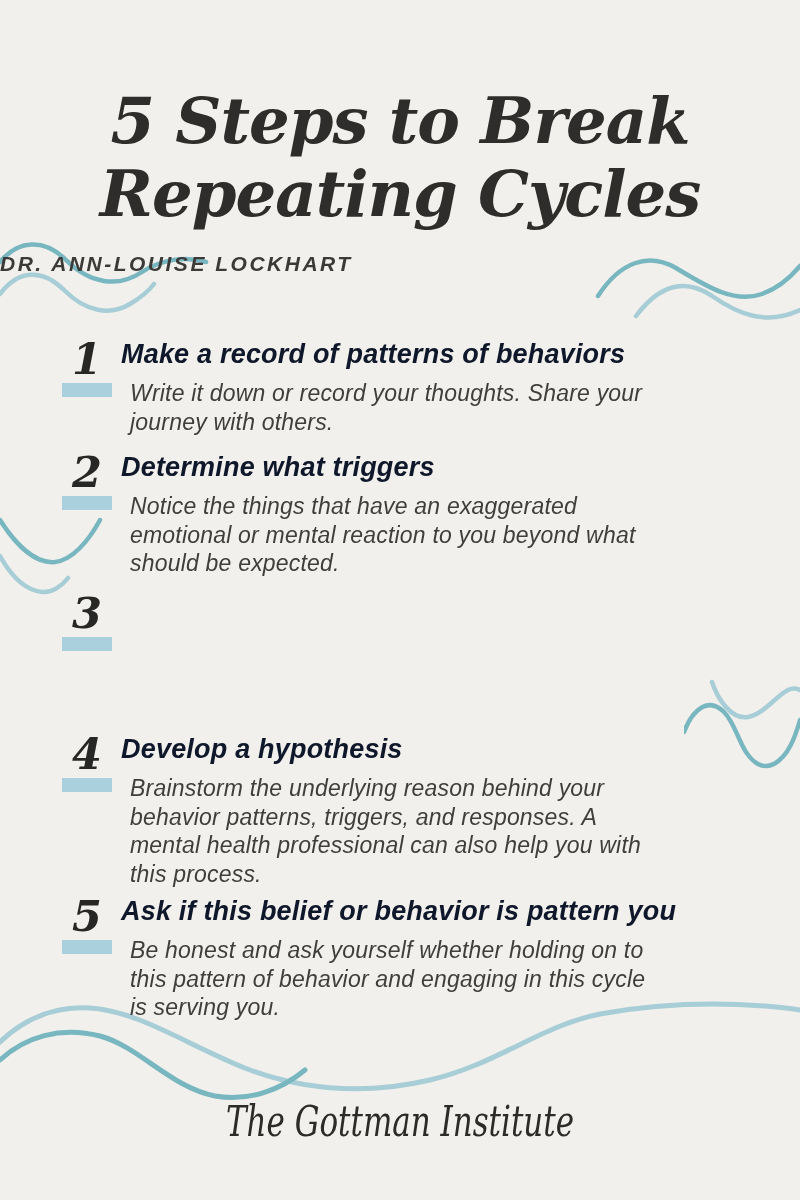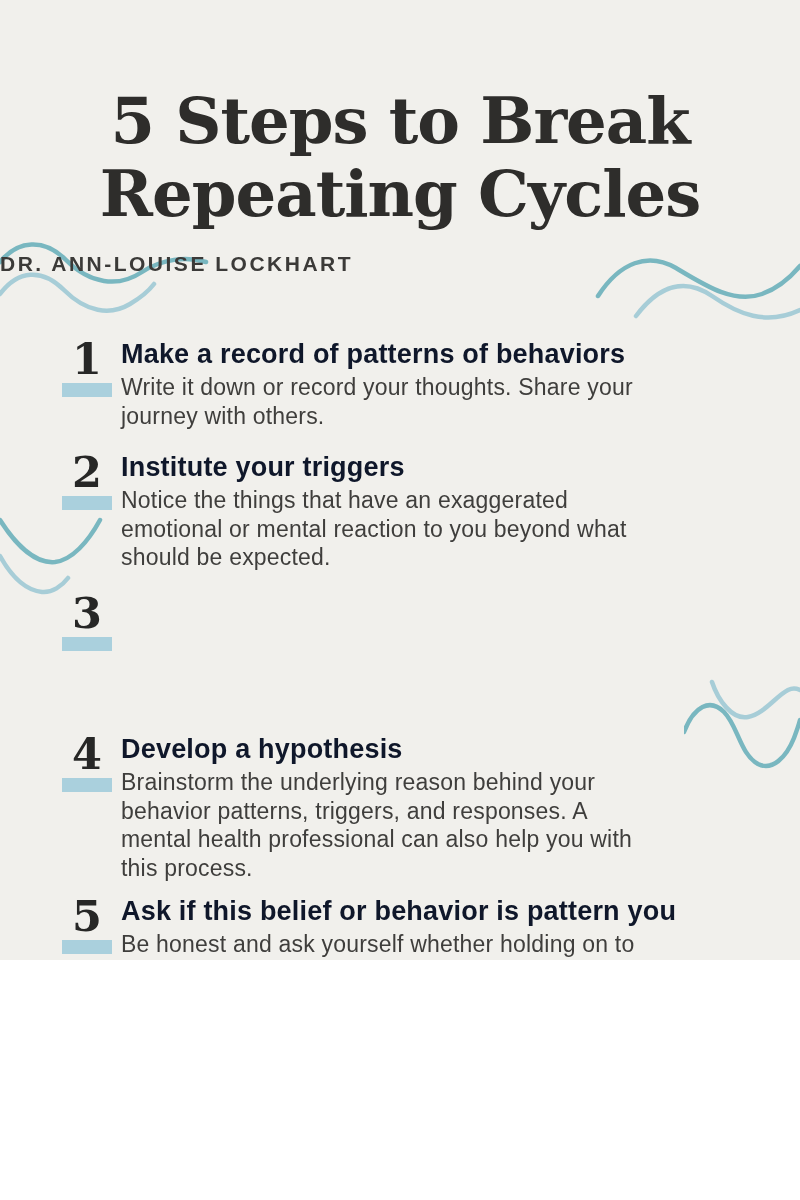--- a/index.html
+++ b/index.html
@@ -1,22 +1,23 @@
 <!DOCTYPE html>
 <html style="--background: #f1f0ec; --ink: #2e2d2b; --body-text: #3f3e3c; --wave-teal: #79b7c0; --wave-light: #a7cdd7; --number-bar: #aad0dd;"><head>
 <meta charset="utf-8">
 <style>
   html, body { margin: 0; padding: 0; }
   .poster {
     position: relative;
     width: 800px;
-    height: 960px;
+    height: 1200px;
     background: var(--background, #f1f0ec);
     overflow: hidden;
     font-family: "Liberation Sans", sans-serif;
+    font-style: italic;
   }
   .title {
     position: absolute;
     top: 84px;
     left: 0;
     width: 100%;
     text-align: center;
     font-family: "DejaVu Serif", serif;
     font-weight: bold;
     font-size: 64px;
@@ -59,21 +60,21 @@
   .txt { flex: 1 1 auto; }
   .txt h3 {
     margin: 0 0 3px 0;
     font-size: 27px;
     line-height: 32px;
     font-weight: bold;
     letter-spacing: 0.2px;
     color: #0f172a;
   }
   .txt p {
-    margin: 0;
+    margin: 9px;
     font-size: 23px;
     line-height: 28.5px;
     letter-spacing: 0.2px;
     color: var(--body-text, #3f3e3c);
     white-space: pre-line;
   }
   .logo {
     position: absolute;
     top: 1096px;
     left: 0;
@@ -138,21 +139,21 @@
 journey with others.</p>
       </div>
     </div>
 
     <div class="step step-2">
       <div class="num-col">
         <div class="num">2</div>
         <div class="num-bar"></div>
       </div>
       <div class="txt">
-        <h3>Institute your triggers</h3>
+        <h3>Determine what triggers</h3>
         <p>Notice the things that have an exaggerated
 emotional or mental reaction to you beyond what
 should be expected.</p>
       </div>
     </div>
 
     <div class="step step-3">
       <div class="num-col">
         <div class="num">3</div>
         <div class="num-bar"></div>

